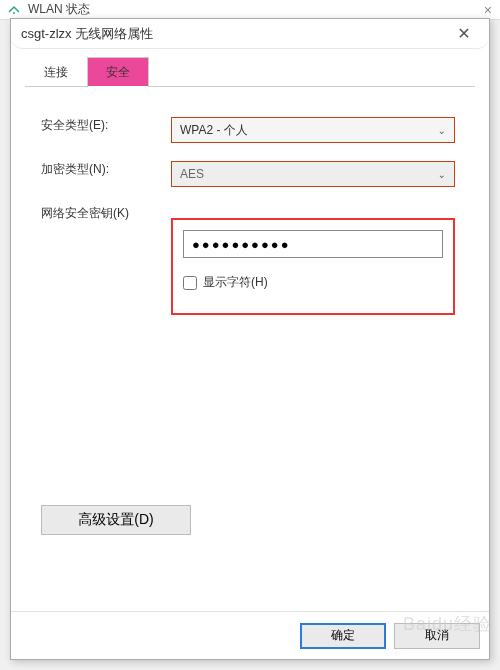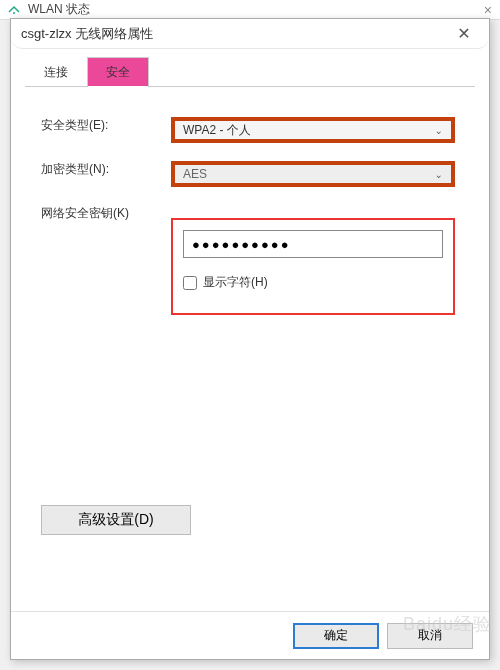--- a/index.html
+++ b/index.html
@@ -20,34 +20,34 @@
     .tab { padding: 6px 18px; font-size: 12px; color: #333; border: 1px solid transparent; border-bottom: none; position: relative; z-index: 1; cursor: pointer; }
     .tab.active { border-color: #ccc; background: #ec4899; font-family: Liberation Mono, monospace; }
     .tab.active::after { content: ""; position: absolute; left: 0; right: 0; bottom: -1px; height: 2px; background: #fff; }
     
     .content { flex: 1; padding: 30px 24px 10px 30px; font-size: 12px; color: #333; }
     
     .row { display: flex; margin-bottom: 18px; }
     .row-label { width: 130px; }
     .row-input { flex: 1; margin-right: 10px; }
     
-    .select { width: 100%; height: 26px; border: 4px solid #c2410c; background: #f5f5f5; font-size: 12px; padding: 0 8px; display: flex; align-items: center; justify-content: space-between; cursor: pointer; }
+    .select { width: 100%; height: 26px; border: 1px solid #c2410c; background: #f5f5f5; font-size: 12px; padding: 0 8px; display: flex; align-items: center; justify-content: space-between; cursor: pointer; }
     .select.disabled { background: #eee; color: #666; }
     .chevron { font-size: 10px; color: #666; }
     
     .password-input { width: 100%; height: 28px; border: 1px solid #888; padding: 0 8px; font-size: 13px; letter-spacing: 2px; }
     
     .checkbox-row { display: flex; align-items: center; margin-top: 16px; margin-bottom: 10px; }
     .checkbox-row input { width: 14px; height: 14px; margin-right: 6px; }
     
     .highlight-box { border: 2px solid #e33; padding: 10px 10px 12px 10px; margin-left: 130px; margin-right: 10px; margin-top: -4px; }
     
     .advanced-btn { width: 150px; height: 30px; border: 1px solid #bbb; background: #eaeaea; font-size: 14px; cursor: pointer; margin-top: 190px; }
     
-    .footer { height: 48px; display: flex; align-items: center; justify-content: flex-end; padding: 0 16px; gap: 8px; border-top: 1px solid #e0e0e0; }
+    .footer { height: 48px; display: flex; align-items: center; justify-content: flex-end; padding: 0 9px; gap: 8px; border-top: 1px solid #e0e0e0; }
     .footer-btn { width: 86px; height: 26px; border: 1px solid #bbb; background: #eaeaea; font-size: 12px; cursor: pointer; }
     .footer-btn.primary { border: 2px solid #2b7cd3; background: #eaeaea; }
     
     .watermark { position: absolute; right: 8px; bottom: 34px; font-size: 18px; color: rgba(200,200,200,0.55); font-weight: normal; letter-spacing: 1px; pointer-events: none; }
   </style>
 </head>
 <body>
 
 <div class="bg-window">
   <span class="bg-icon">

